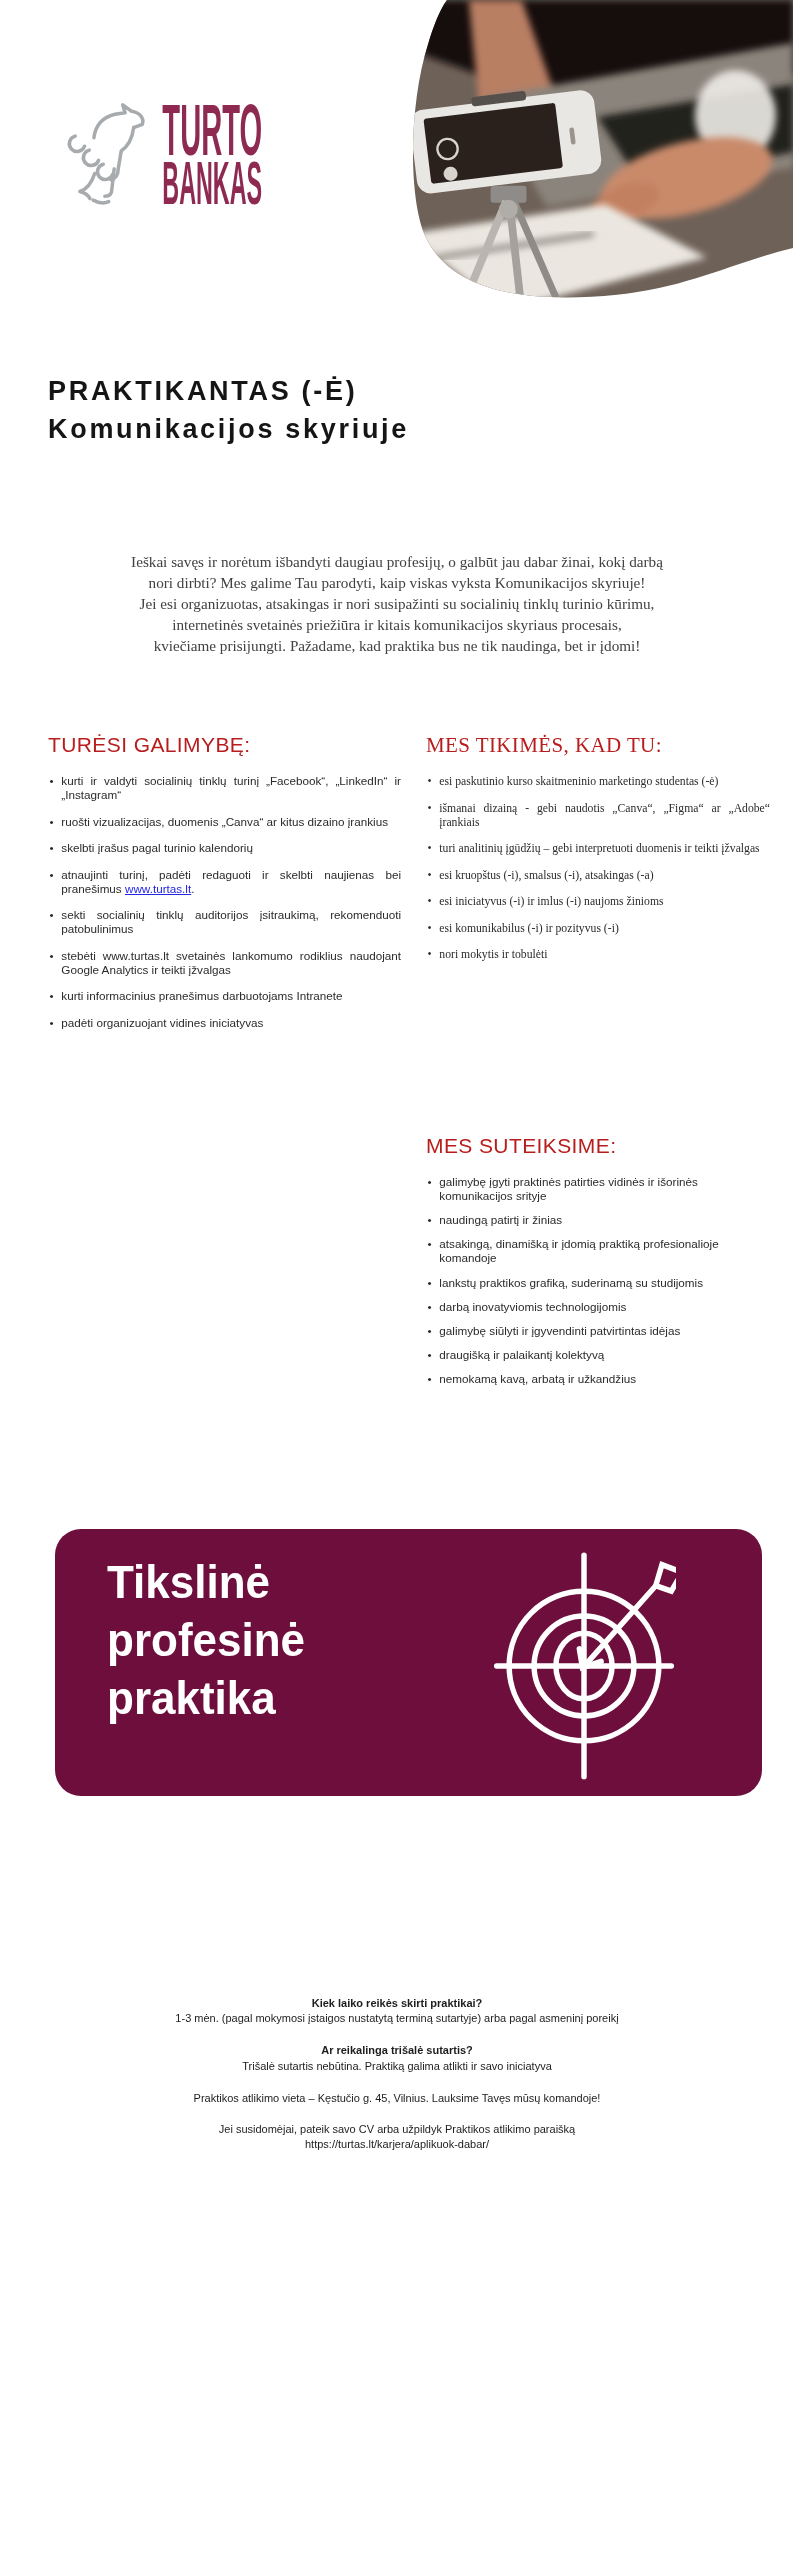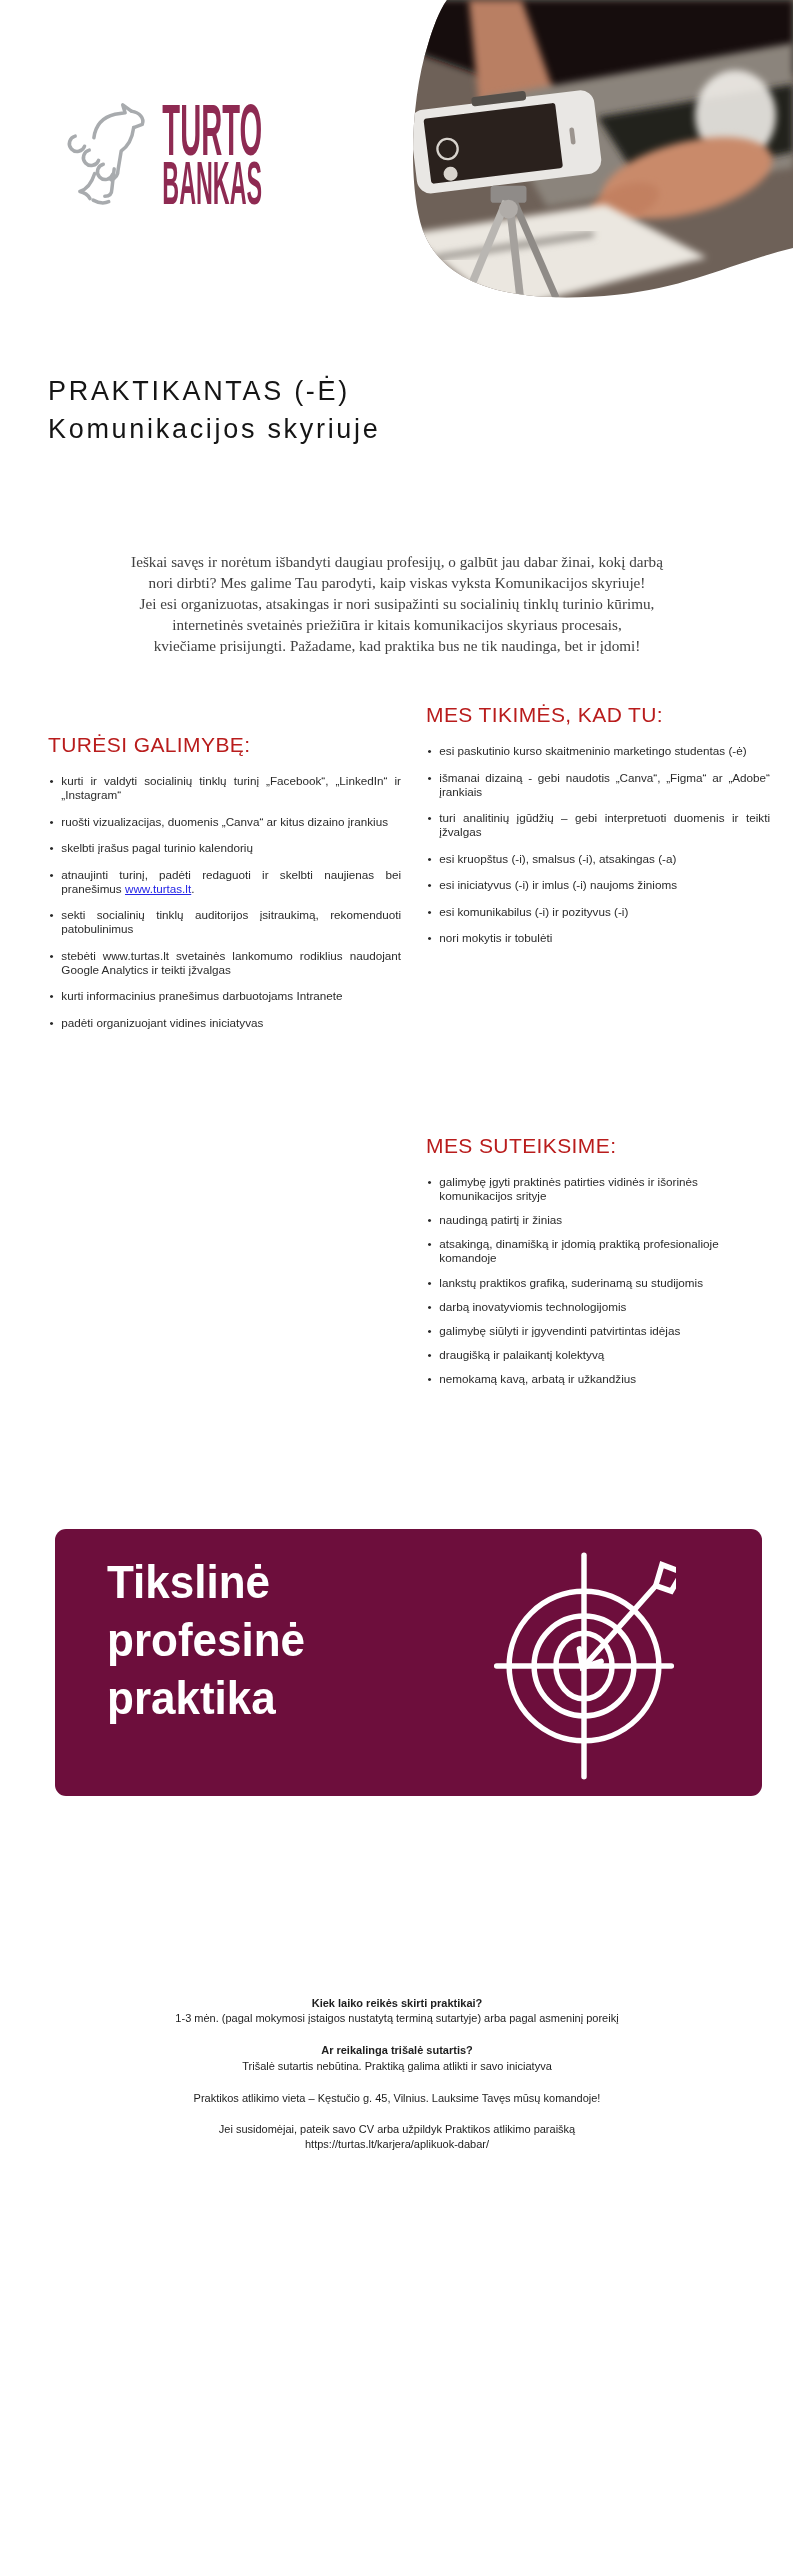--- a/index.html
+++ b/index.html
@@ -8,41 +8,41 @@
   .abs{position:absolute;}
 
   
   .photo{left:0;top:0;width:794px;height:312px;}
 
   
   .griffin{left:58px;top:97px;width:103px;height:111px;}
   .wordmark{left:162px;top:100px;width:102px;height:106px;}
 
   
-  .title{left:48px;top:372px;font-size:27px;font-weight:normal;letter-spacing:2.7px;
+  .title{left:48px;top:372px;font-size:27px;font-weight:bold;letter-spacing:2.7px;
          line-height:38px;color:#151515;white-space:pre-line;}
 
   
   .intro{left:36px;right:36px;top:551px;text-align:center;font-size:15.2px;
          line-height:21px;color:#414141;white-space:pre-line;font-family:Liberation Serif, serif;}
 
   
   .col-left{left:48px;top:733px;width:353px;}
-  .col-right{left:426px;top:703px;width:344px;}
+  .col-right{left:426px;top:733px;width:344px;font-family:Liberation Serif, serif;}
   .col-offers{left:426px;top:1134px;width:344px;}
   h2.sec{font-size:21px;font-weight:400;color:#b91c1c;letter-spacing:0.4px;margin:0 0 17px 0;}
   ul.bullets{list-style:none;margin:0;padding:0;font-size:11.7px;line-height:14px;color:#2b2b2b;}
   ul.bullets li{position:relative;padding-left:13.3px;margin-bottom:12.5px;}
   ul.bullets li::before{content:"\2022";position:absolute;left:1.6px;top:0;}
   ul.justify li{text-align:justify;}
   ul.offers li{margin-bottom:10.2px;}
   a.inline-link{color:#2525e6;text-decoration:underline;}
 
   
-  .cta{left:55px;top:1529px;width:707px;height:267px;background:#6d0e3c;border-radius:11px;}
+  .cta{left:55px;top:1529px;width:707px;height:267px;background:#6d0e3c;border-radius:26px;}
   .cta-text{position:absolute;left:52px;top:23.4px;font-size:44px;line-height:55px;font-weight:bold;
             color:#ffffff;white-space:pre-line;transform:scaleY(1.06);transform-origin:top left;}
   .cta-icon{position:absolute;right:86px;top:20.3px;}
 
   
   .faq{left:0;right:0;top:1996px;text-align:center;font-size:11px;line-height:15.2px;color:#1d1d1d;}
   .faq-item{margin-bottom:17px;}
   .faq .q{font-weight:bold;}
   .faq .loc{margin-bottom:15.6px;}
   .contact{left:0;right:0;top:2189px;text-align:center;font-size:11px;line-height:15.6px;

